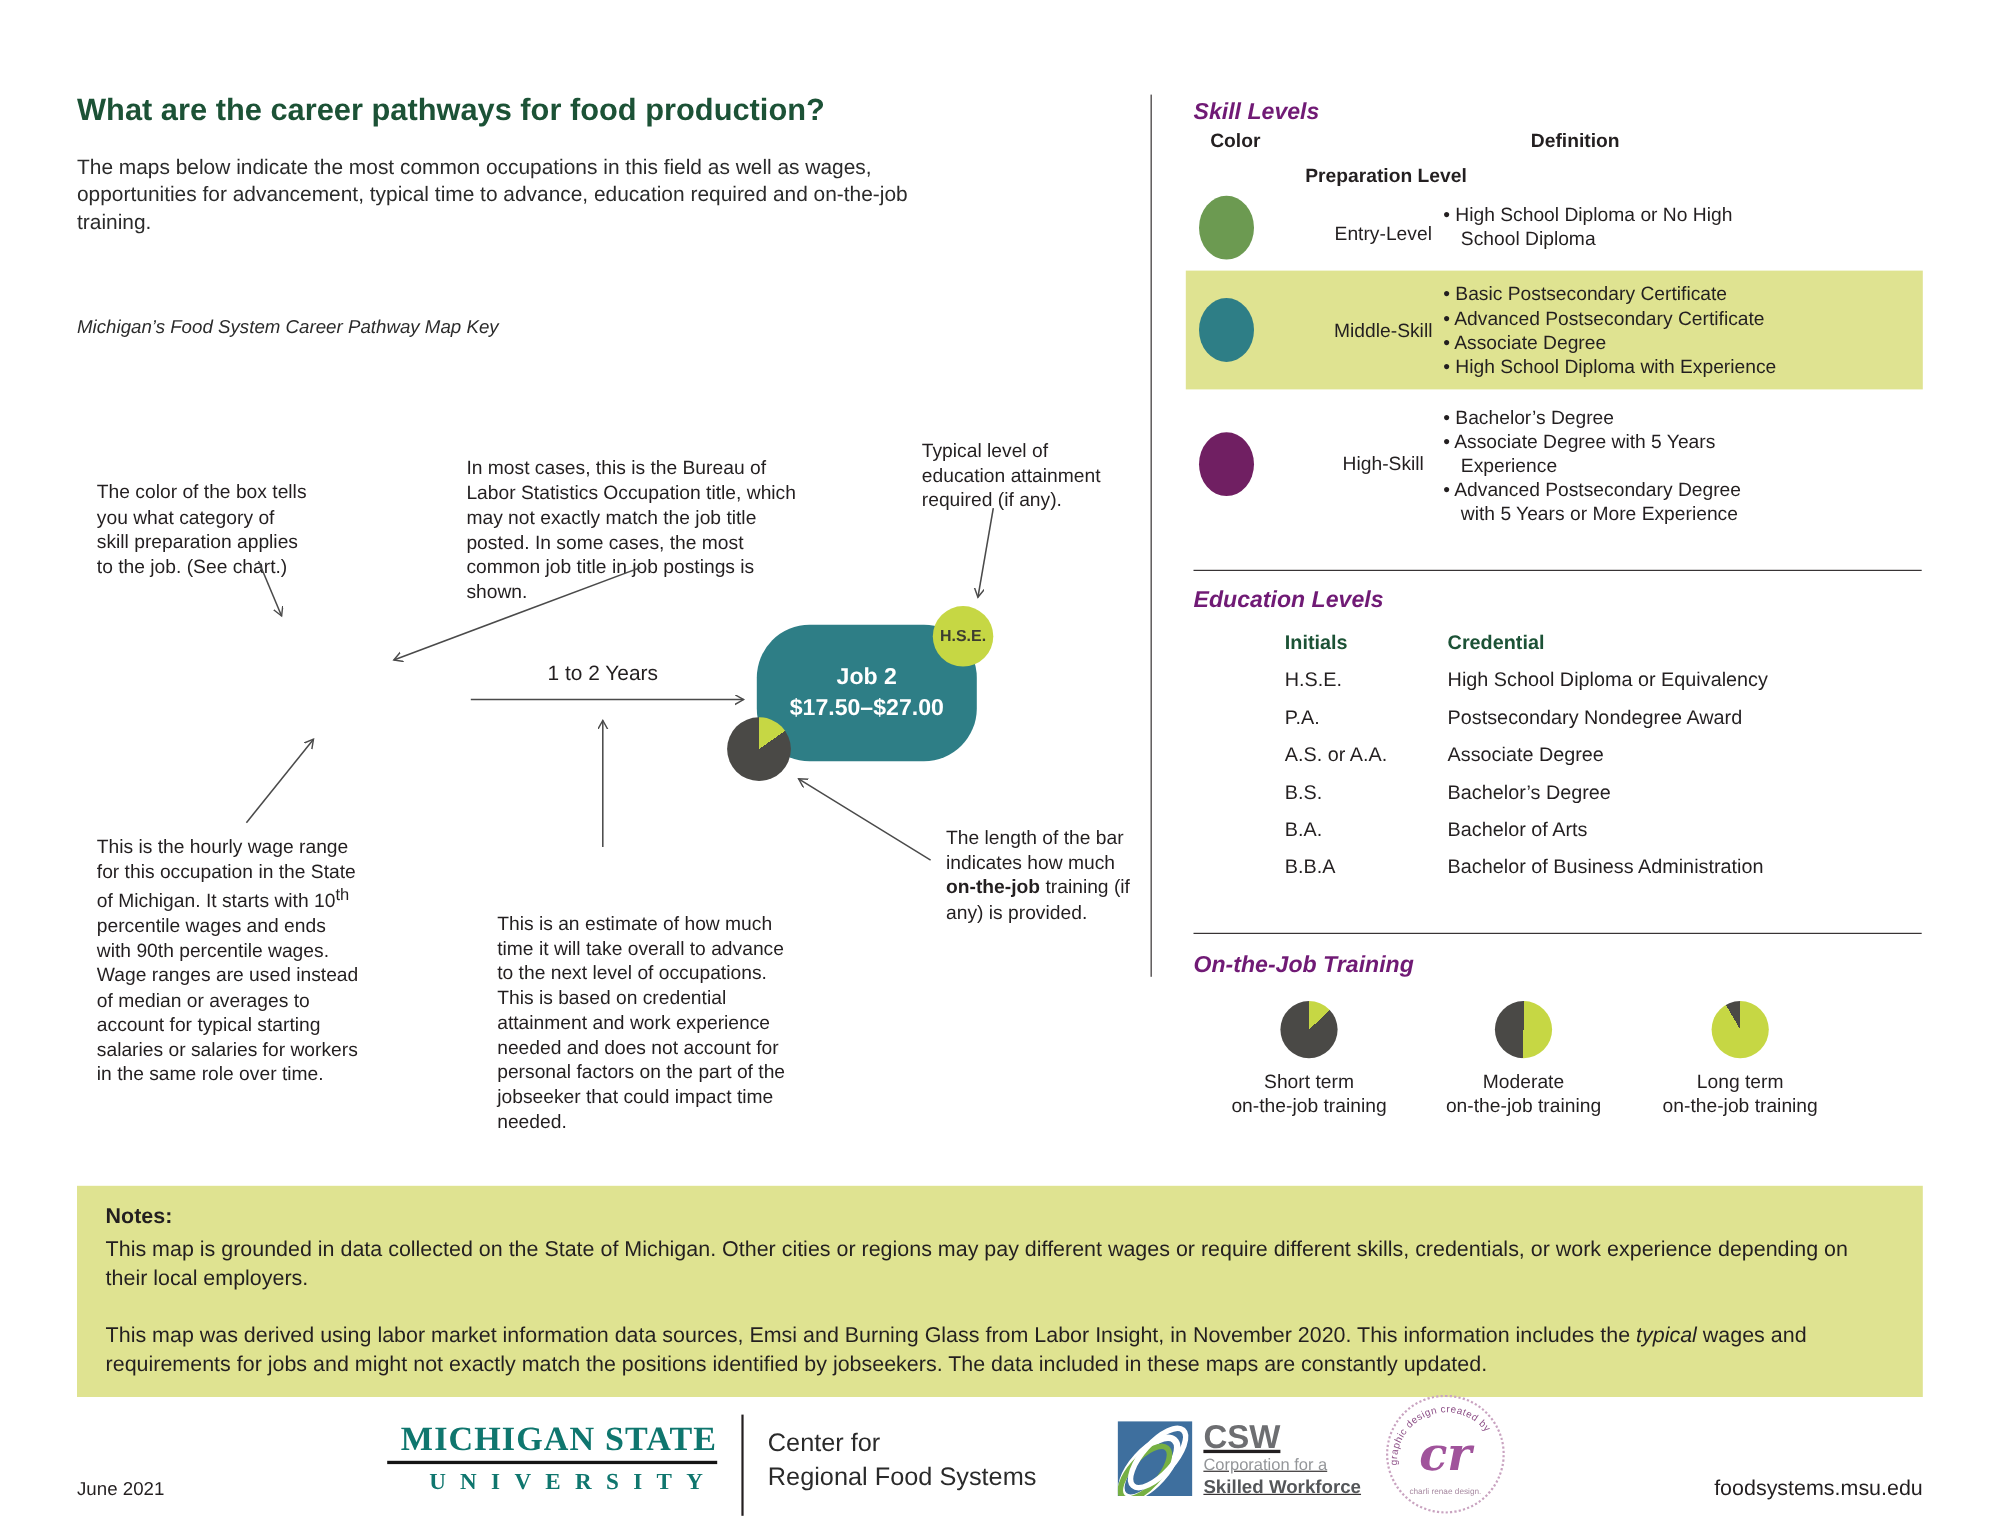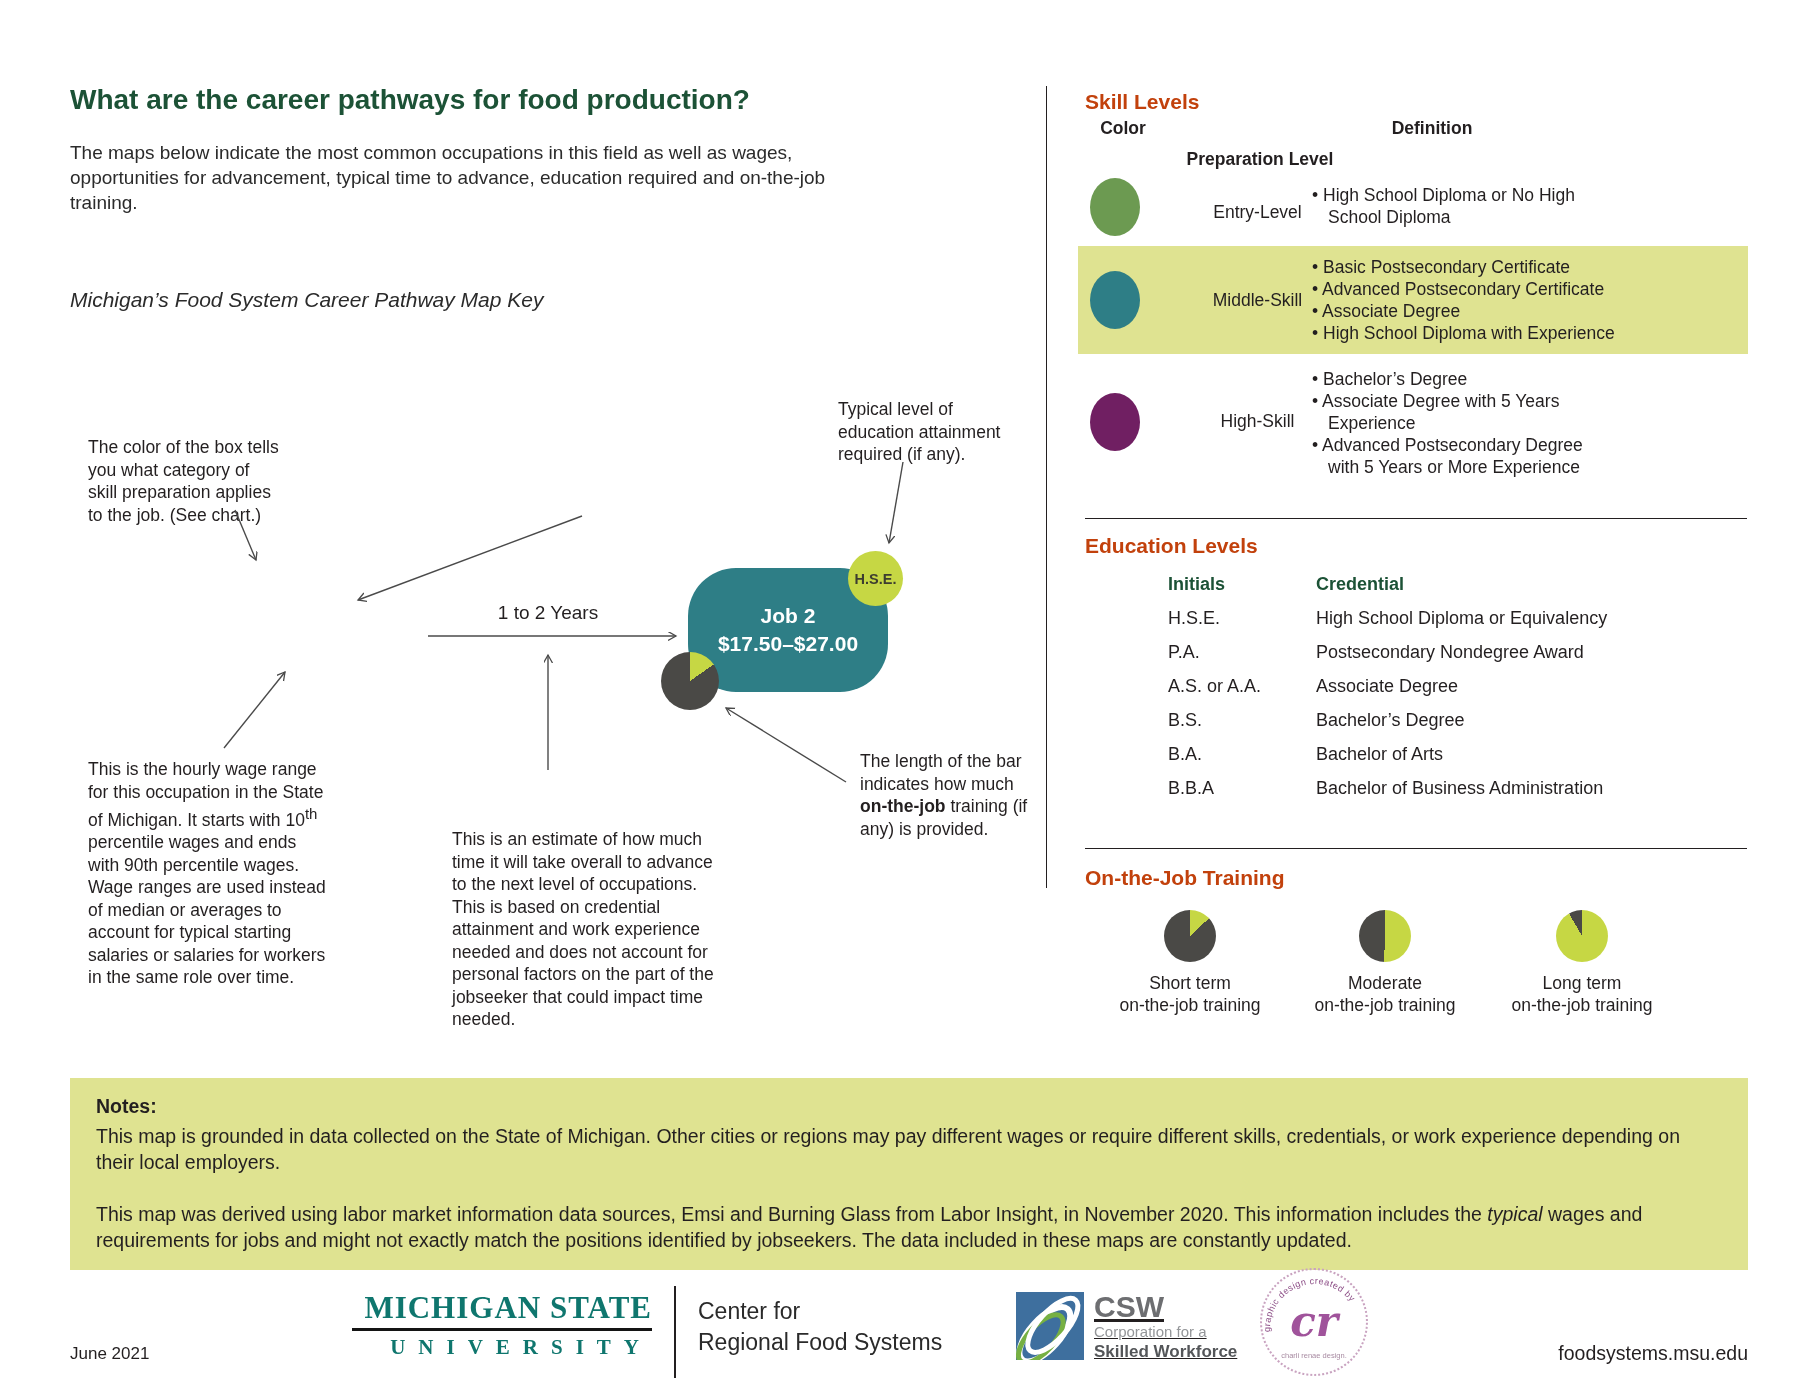--- a/index.html
+++ b/index.html
@@ -2,21 +2,21 @@
 <html><head>
 <meta charset="utf-8">
 <style>
   html,body{margin:0;padding:0;background:#fff;}
   .page{position:relative;width:1814px;height:1392px;background:#ffffff;
         font-family:"Liberation Sans",sans-serif;color:#231f20;overflow:hidden;}
 
   
   .title{position:absolute;left:70px;top:84px;font-size:28px;font-weight:bold;color:#1c5236;margin:0;}
   .intro{position:absolute;left:70px;top:140px;width:775px;font-size:19px;line-height:25px;color:#2b2b2b;margin:0;}
-  .mapkey{position:absolute;left:70px;top:288px;font-size:21px;font-style:italic;font-weight:normal;color:#2b2b2b;margin:0;}
+  .mapkey{position:absolute;left:70px;top:288px;font-size:17px;font-style:italic;font-weight:normal;color:#2b2b2b;margin:0;}
 
   .ann{position:absolute;font-size:17.5px;line-height:22.5px;color:#231f20;}
   .a-skill{left:88px;top:436px;width:192px;}
   .a-bls{left:424px;top:414px;width:308px;}
   .a-badge{left:838px;top:398px;width:172px;}
   .a-wage{left:88px;top:758px;width:238px;}
   .a-time{left:452px;top:796px;width:270px;margin-top:32px;}
   .a-training{left:860px;top:750px;width:182px;}
   .a-wage sup{font-size:15px;}
 
@@ -29,21 +29,21 @@
 
   .hse{position:absolute;left:848px;top:551px;width:55px;height:55px;border-radius:50%;z-index:2;
        display:flex;align-items:center;justify-content:center;font-size:14.5px;font-weight:bold;color:#3d3d30;}
   .pie{border-radius:50%;}
   .pie-key{position:absolute;left:661px;top:652px;width:58px;height:58px;z-index:2;}
 
   .arrows{position:absolute;left:0;top:0;width:1814px;height:1392px;pointer-events:none;z-index:3;}
 
   
   .vdiv{position:absolute;left:1046px;top:86px;height:802px;border-left:1.5px solid #231f20;}
-  .panelhead{position:absolute;font-size:21px;font-weight:bold;color:#c2410c;margin:0;}
+  .panelhead{position:absolute;font-size:21px;font-weight:bold;color:#701a75;margin:0;font-style:italic;}
   .h-skill{left:1085px;top:90px;}
   .h-edu{left:1085px;top:534px;}
   .h-train{left:1085px;top:866px;}
   .colhead{position:absolute;font-size:17.5px;font-weight:bold;top:118px;}
   .ch-color{left:1088px;width:70px;text-align:center;}
   .ch-level{left:1170px;width:180px;text-align:center;margin-top:31px;}
   .ch-def{left:1312px;width:240px;text-align:center;}
 
   .skillband{position:absolute;left:1078px;top:246px;width:670px;height:108px;}
   .lvlcircle{position:absolute;width:50px;height:58px;border-radius:50%;}
@@ -117,20 +117,21 @@
       <line x1="582" y1="516" x2="358" y2="600" marker-end="url(#arr)"></line>
       <line x1="903" y1="462" x2="889" y2="543" marker-end="url(#arr)"></line>
       <line x1="428" y1="636" x2="676" y2="636" marker-end="url(#arr)"></line>
       <line x1="548" y1="770" x2="548" y2="655" marker-end="url(#arr)"></line>
       <line x1="224" y1="748" x2="285" y2="672" marker-end="url(#arr)"></line>
       <line x1="846" y1="782" x2="726" y2="708" marker-end="url(#arr)"></line>
     </g>
   </svg>
 
   <div class="ann a-skill">The color of the box tells you what category of skill preparation applies to the job. (See chart.)</div>
+  <div class="ann a-bls">In most cases, this is the Bureau of Labor Statistics Occupation title, which may not exactly match the job title posted. In some cases, the most common job title in job postings is shown.</div>
   <div class="ann a-badge">Typical level of education attainment required (if any).</div>
   <div class="ann a-wage">
     <span>This is the hourly wage range for this occupation in the State of Michigan. It starts with 10</span><sup>th</sup><span> percentile wages and ends with 90th percentile wages. Wage ranges are used instead of median or averages to account for typical starting salaries or salaries for workers in the same role over time.</span>
   </div>
   <div class="ann a-time">This is an estimate of how much time it will take overall to advance to the next level of occupations. This is based on credential attainment and work experience needed and does not account for personal factors on the part of the jobseeker that could impact time needed.</div>
   <div class="ann a-training">
     <span>The length of the bar indicates how much </span><b>on-the-job</b><span> training (if any) is provided.</span>
   </div>
 
   <div class="translabel">1 to 2 Years</div>

